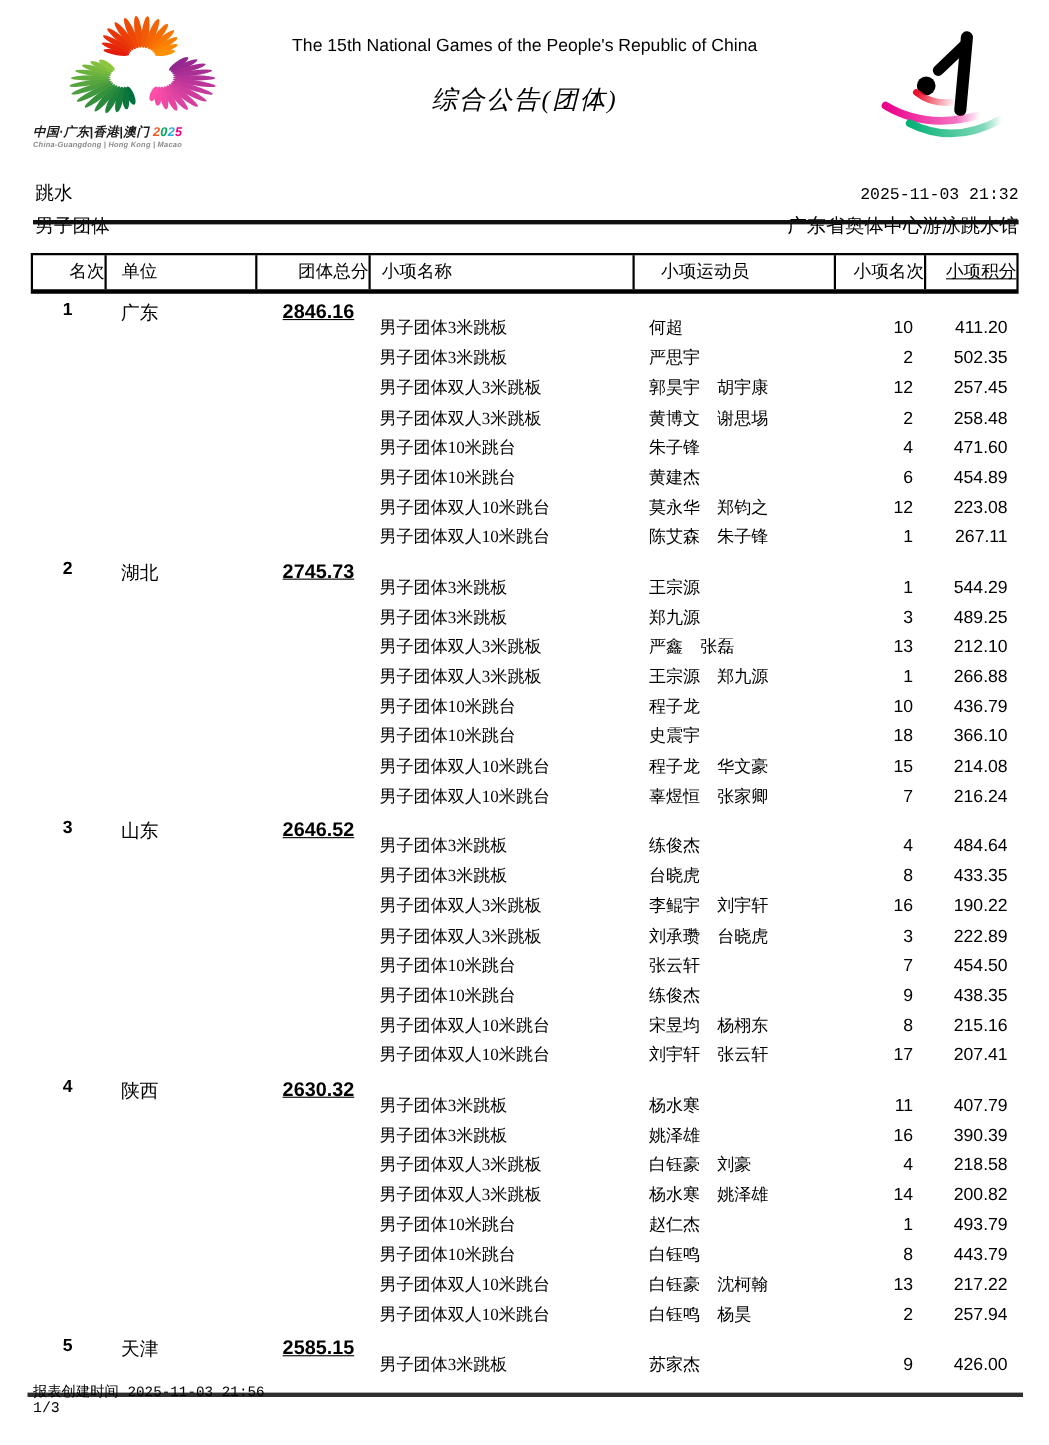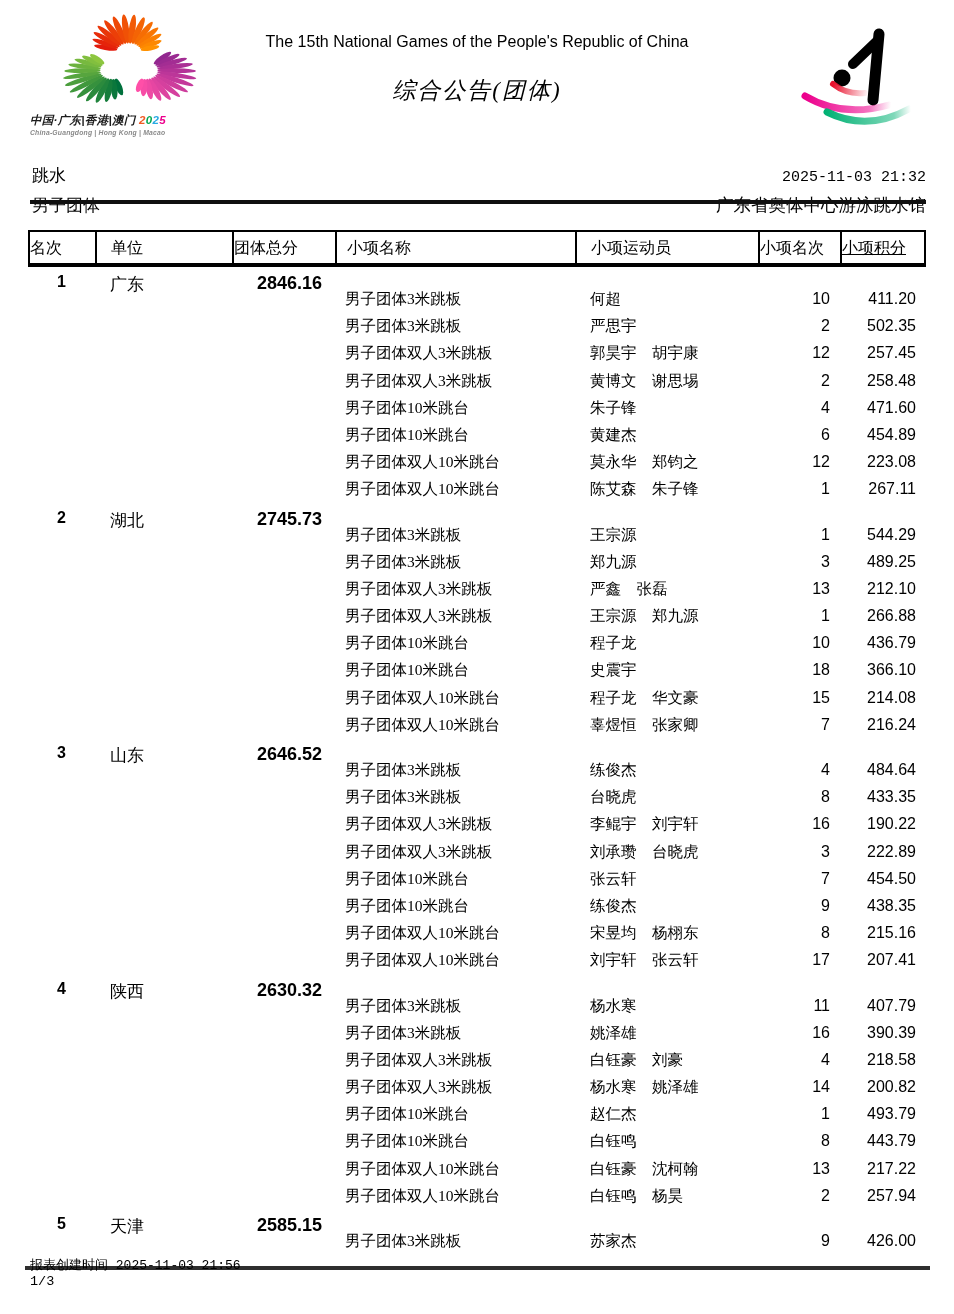--- a/index.html
+++ b/index.html
@@ -36,30 +36,30 @@
   
   .row{display:grid;grid-template-columns:67px 137px 103px 240px 183px 82px 1fr;}
   .thead{position:absolute;left:28px;top:230px;width:898px;box-sizing:border-box;
          border:2px solid #000;border-bottom:4px solid #000;background:#fff;}
   .thead .th{line-height:31px;height:31px;font-size:16px;box-sizing:border-box;}
   .thead .th{border-right:2px solid #000;}
   .thead .th:last-child{border-right:none;text-decoration:underline;}
 
   .c1{grid-column:1}.c2{grid-column:2}.c3{grid-column:3}.c4{grid-column:4}
   .c5{grid-column:5}.c6{grid-column:6}.c7{grid-column:7}
-  .tc{text-align:left;}
-  .h2l{padding-left:14px;} .h4l{padding-left:10px;} .h5l{padding-left:14px;}
+  .tc{text-align:right;}
+  .h2l{padding-left:14px;} .h4l{padding-left:10px;} .h5l{padding-left:24px;}
 
   .tbody{position:absolute;left:28px;top:267px;width:898px;}
   .team-block{position:relative;padding-top:18px;}
   .team-info{position:absolute;top:6px;left:0;width:100%;}
   .team-rank{font-family:"Liberation Sans","DejaVu Sans",sans-serif;font-weight:bold;font-size:16px;text-align:center;}
   .team-unit{font-size:17px;padding-left:15px;}
   .team-total{font-family:"Liberation Sans","DejaVu Sans",sans-serif;font-weight:bold;font-size:18px;
-              text-align:right;padding-right:13px;}
+              text-align:right;padding-right:13px;text-decoration:underline;}
   .event-row{height:27.2px;}
   .event-row>div{line-height:27.2px;height:27.2px;overflow:hidden;}
   .ev-name{font-size:15.5px;padding-left:10px;}
   .ev-ath{font-size:15.5px;padding-left:15px;white-space:pre;}
   .ev-rank{font-family:"Liberation Sans","DejaVu Sans",sans-serif;font-size:16px;text-align:right;padding-right:10px;}
   .ev-pts{font-family:"Liberation Sans","DejaVu Sans",sans-serif;font-size:16px;text-align:right;padding-right:10px;}
 
   
   .footer-rule{position:absolute;left:25px;width:905px;top:1266px;height:4px;background:#2e2e2e;}
   .footer{position:absolute;left:30px;right:24px;top:1256px;display:flex;justify-content:flex-end;flex-direction:column;}

